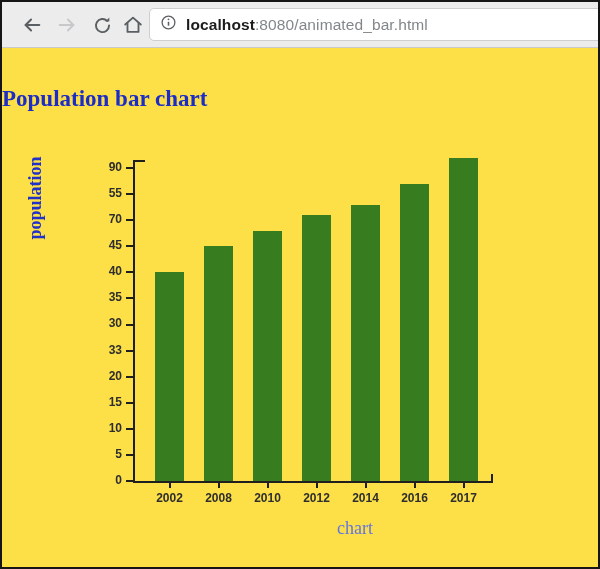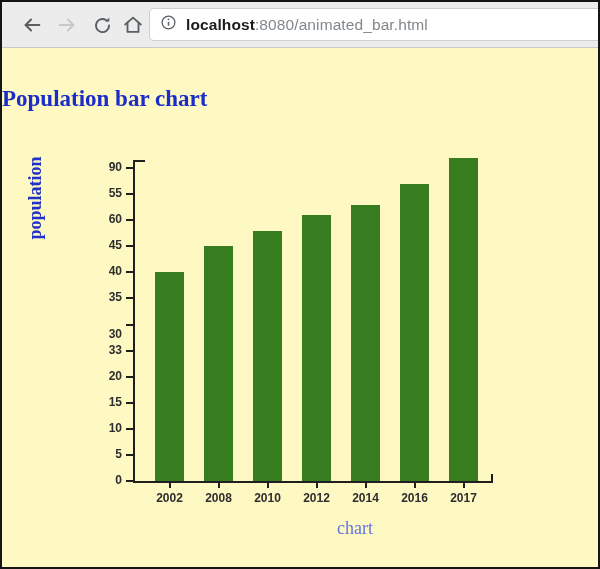--- a/index.html
+++ b/index.html
@@ -1,18 +1,18 @@
 <!DOCTYPE html>
 <html><head>
 <meta charset="utf-8">
 <style>
   html,body{margin:0;padding:0;background:#fff;}
   .frame{
     position:relative;width:600px;height:569px;box-sizing:border-box;
-    border:2px solid #151515;background:#fef9c3;overflow:hidden;
+    border:2px solid #151515;background:#fde047;overflow:hidden;
     font-family:"Liberation Sans",sans-serif;
   }
   
   .toolbar{
     position:absolute;left:0;top:0;right:0;height:45px;
     background:#ececec;border-bottom:1px solid #c9c9c9;
   }
   .navbtn{
     position:absolute;top:11px;width:24px;height:24px;padding:0;border:0;
     background:transparent;cursor:pointer;display:flex;align-items:center;justify-content:center;
@@ -116,29 +116,29 @@
       <div class="ylab" style="left: 91px; top: 445px; width: 29px; color: rgb(46, 46, 46);">5</div>
       <div class="axis" style="left: 124px; top: 426px; width: 7px; height: 2px; background: rgb(31, 31, 31);"></div>
       <div class="ylab" style="left: 91px; top: 419px; width: 29px; color: rgb(46, 46, 46);">10</div>
       <div class="axis" style="left: 124px; top: 400px; width: 7px; height: 2px; background: rgb(31, 31, 31);"></div>
       <div class="ylab" style="left: 91px; top: 393px; width: 29px; color: rgb(46, 46, 46);">15</div>
       <div class="axis" style="left: 124px; top: 374px; width: 7px; height: 2px; background: rgb(31, 31, 31);"></div>
       <div class="ylab" style="left: 91px; top: 367px; width: 29px; color: rgb(46, 46, 46);">20</div>
       <div class="axis" style="left: 124px; top: 348px; width: 7px; height: 2px; background: rgb(31, 31, 31);"></div>
       <div class="ylab" style="left: 91px; top: 341px; width: 29px; color: rgb(46, 46, 46);">33</div>
       <div class="axis" style="left: 124px; top: 322px; width: 7px; height: 2px; background: rgb(31, 31, 31);"></div>
-      <div class="ylab" style="left: 91px; top: 325px; width: 29px; color: rgb(46, 46, 46);">30</div>
+      <div class="ylab" style="left: 91px; top: 314px; width: 29px; color: rgb(46, 46, 46);">30</div>
       <div class="axis" style="left: 124px; top: 295px; width: 7px; height: 2px; background: rgb(31, 31, 31);"></div>
       <div class="ylab" style="left: 91px; top: 288px; width: 29px; color: rgb(46, 46, 46);">35</div>
       <div class="axis" style="left: 124px; top: 269px; width: 7px; height: 2px; background: rgb(31, 31, 31);"></div>
       <div class="ylab" style="left: 91px; top: 262px; width: 29px; color: rgb(46, 46, 46);">40</div>
       <div class="axis" style="left: 124px; top: 243px; width: 7px; height: 2px; background: rgb(31, 31, 31);"></div>
       <div class="ylab" style="left: 91px; top: 236px; width: 29px; color: rgb(46, 46, 46);">45</div>
       <div class="axis" style="left: 124px; top: 217px; width: 7px; height: 2px; background: rgb(31, 31, 31);"></div>
-      <div class="ylab" style="left: 91px; top: 210px; width: 29px; color: rgb(46, 46, 46);">60</div>
+      <div class="ylab" style="left: 91px; top: 210px; width: 29px; color: rgb(46, 46, 46);">70</div>
       <div class="axis" style="left: 124px; top: 191px; width: 7px; height: 2px; background: rgb(31, 31, 31);"></div>
       <div class="ylab" style="left: 91px; top: 184px; width: 29px; color: rgb(46, 46, 46);">55</div>
       <div class="axis" style="left: 124px; top: 165px; width: 7px; height: 2px; background: rgb(31, 31, 31);"></div>
       <div class="ylab" style="left: 91px; top: 158px; width: 29px; color: rgb(46, 46, 46);">90</div>
       <div class="bar" style="left: 153px; top: 270px; width: 29px; height: 209px; background: rgb(55, 124, 31);"></div>
       <div class="axis" style="left: 166.5px; top: 481px; width: 2px; height: 5px; background: rgb(31, 31, 31);"></div>
       <div class="xlab" style="left: 143.5px; top: 489px; width: 48px; color: rgb(46, 46, 46);">2002</div>
       <div class="bar" style="left: 202px; top: 244px; width: 29px; height: 235px; background: rgb(55, 124, 31);"></div>
       <div class="axis" style="left: 215.5px; top: 481px; width: 2px; height: 5px; background: rgb(31, 31, 31);"></div>
       <div class="xlab" style="left: 192.5px; top: 489px; width: 48px; color: rgb(46, 46, 46);">2008</div>

